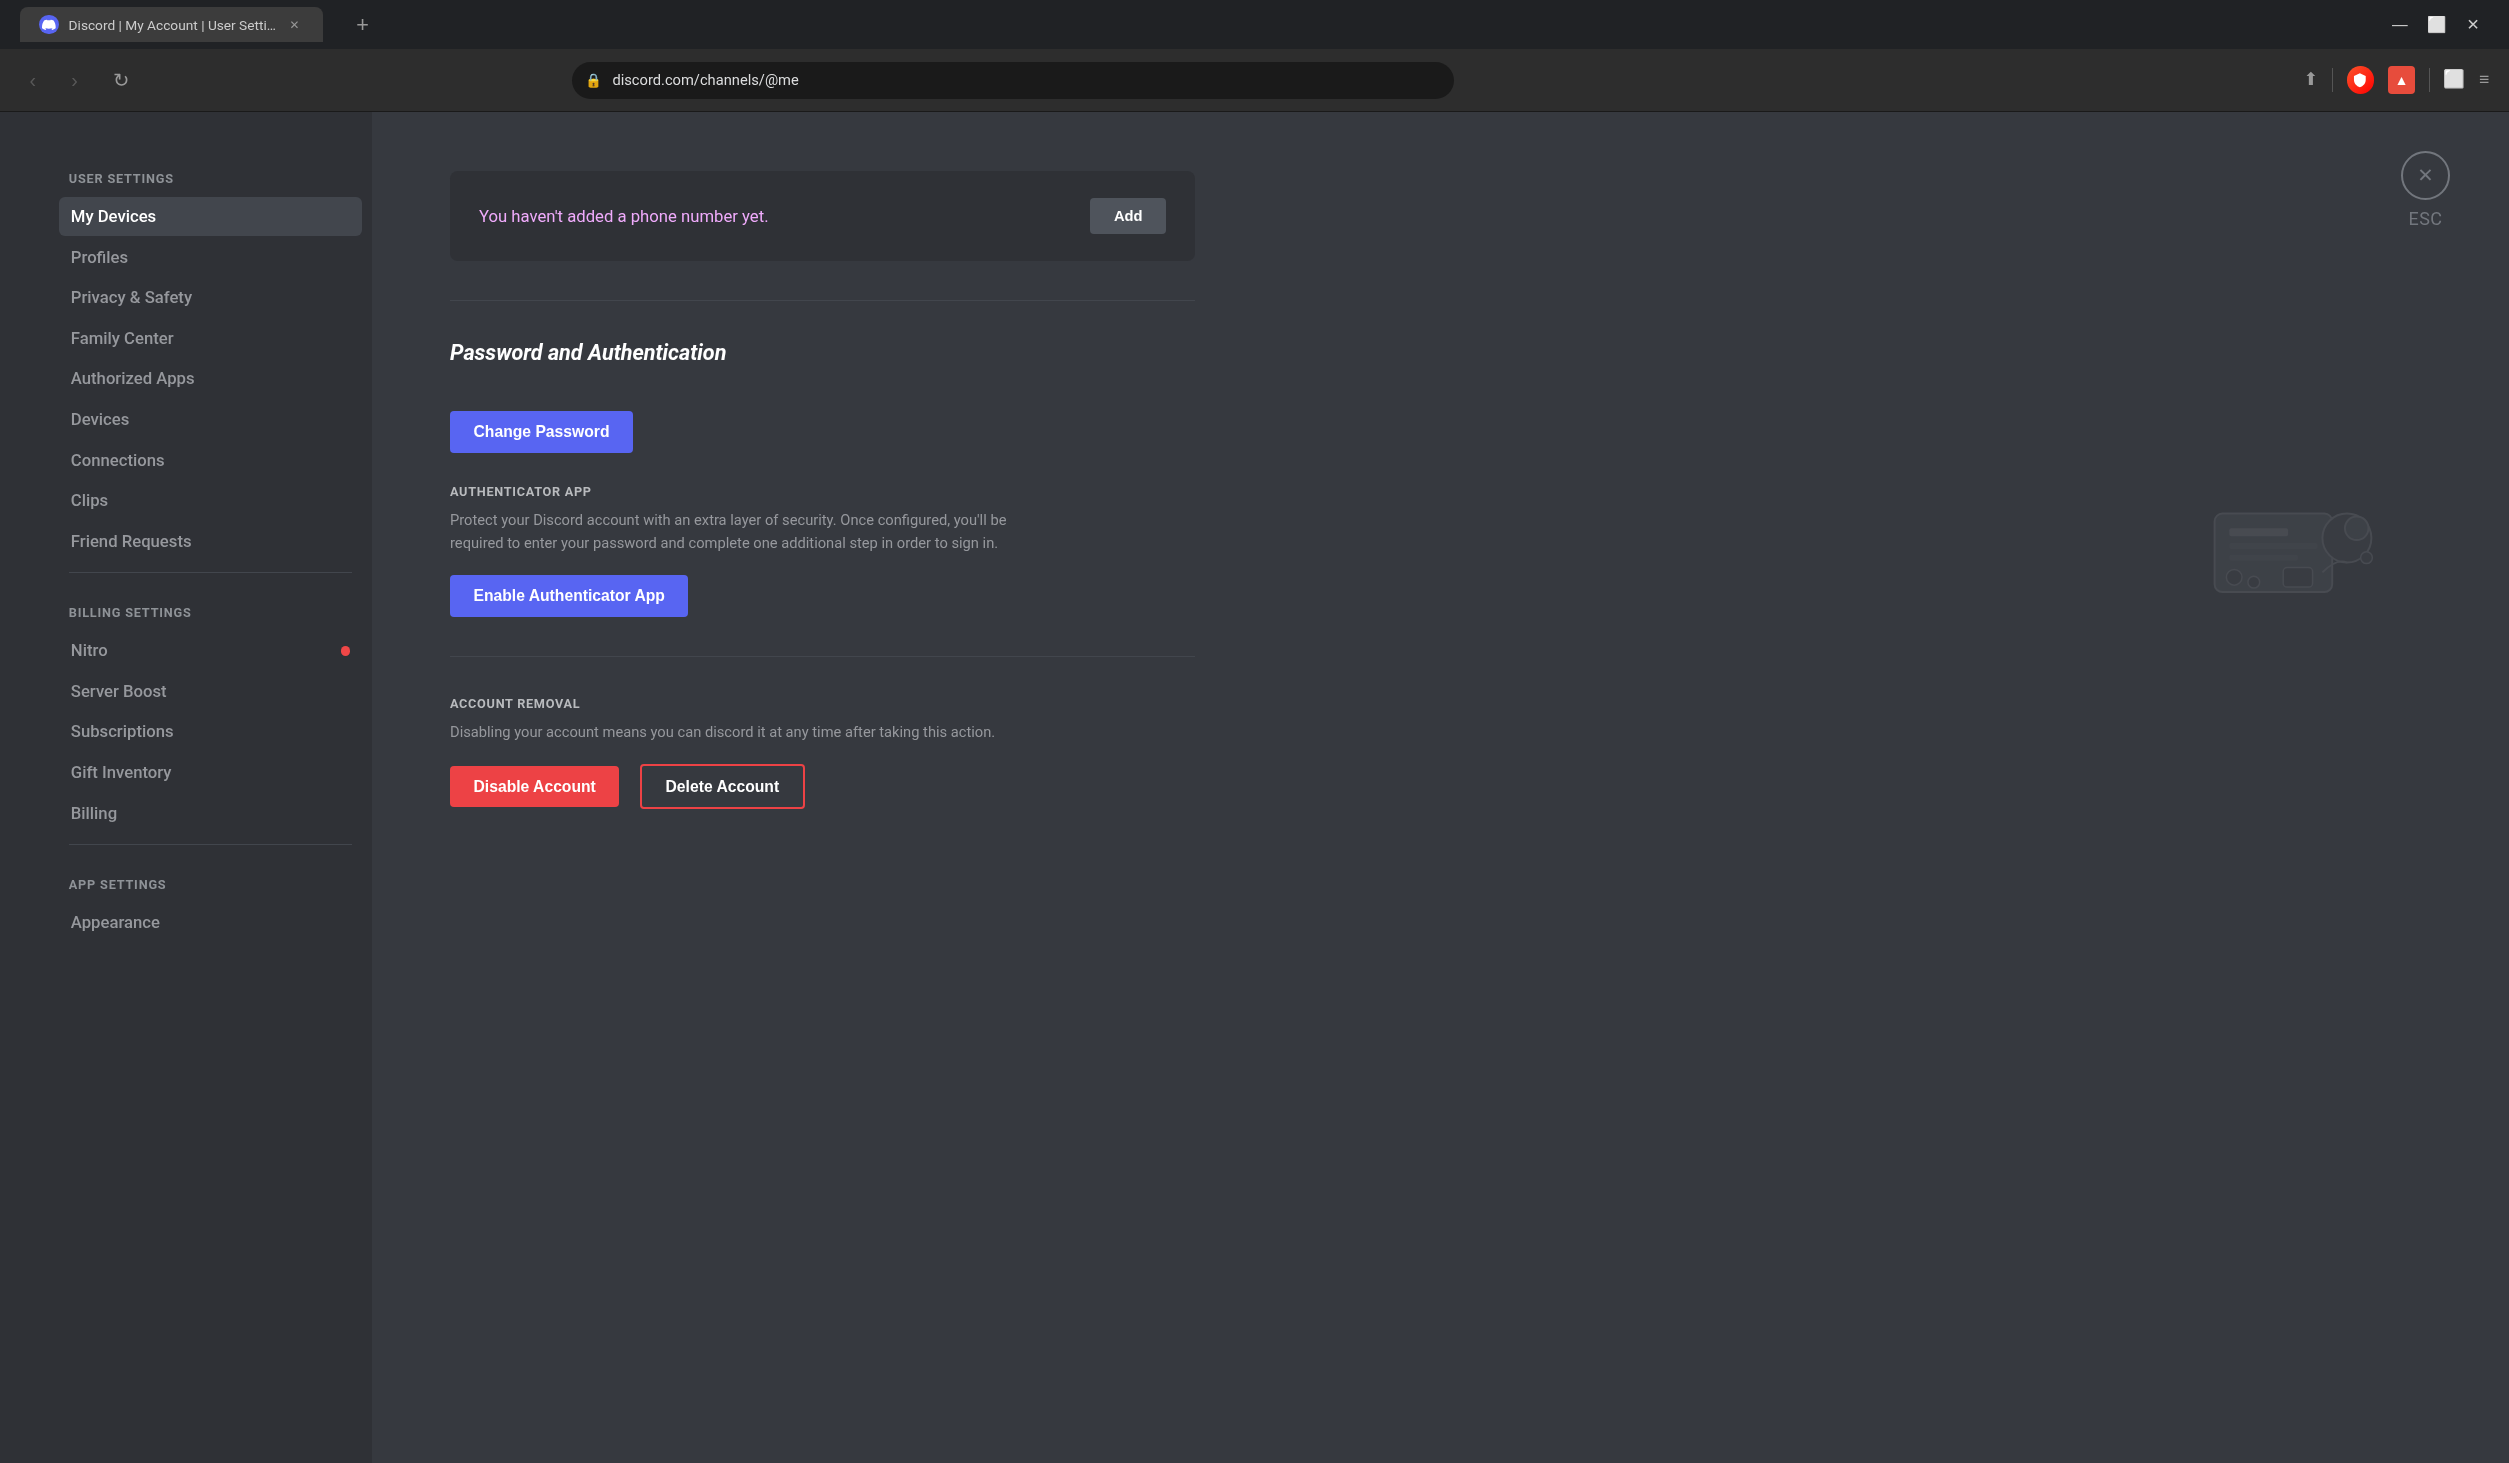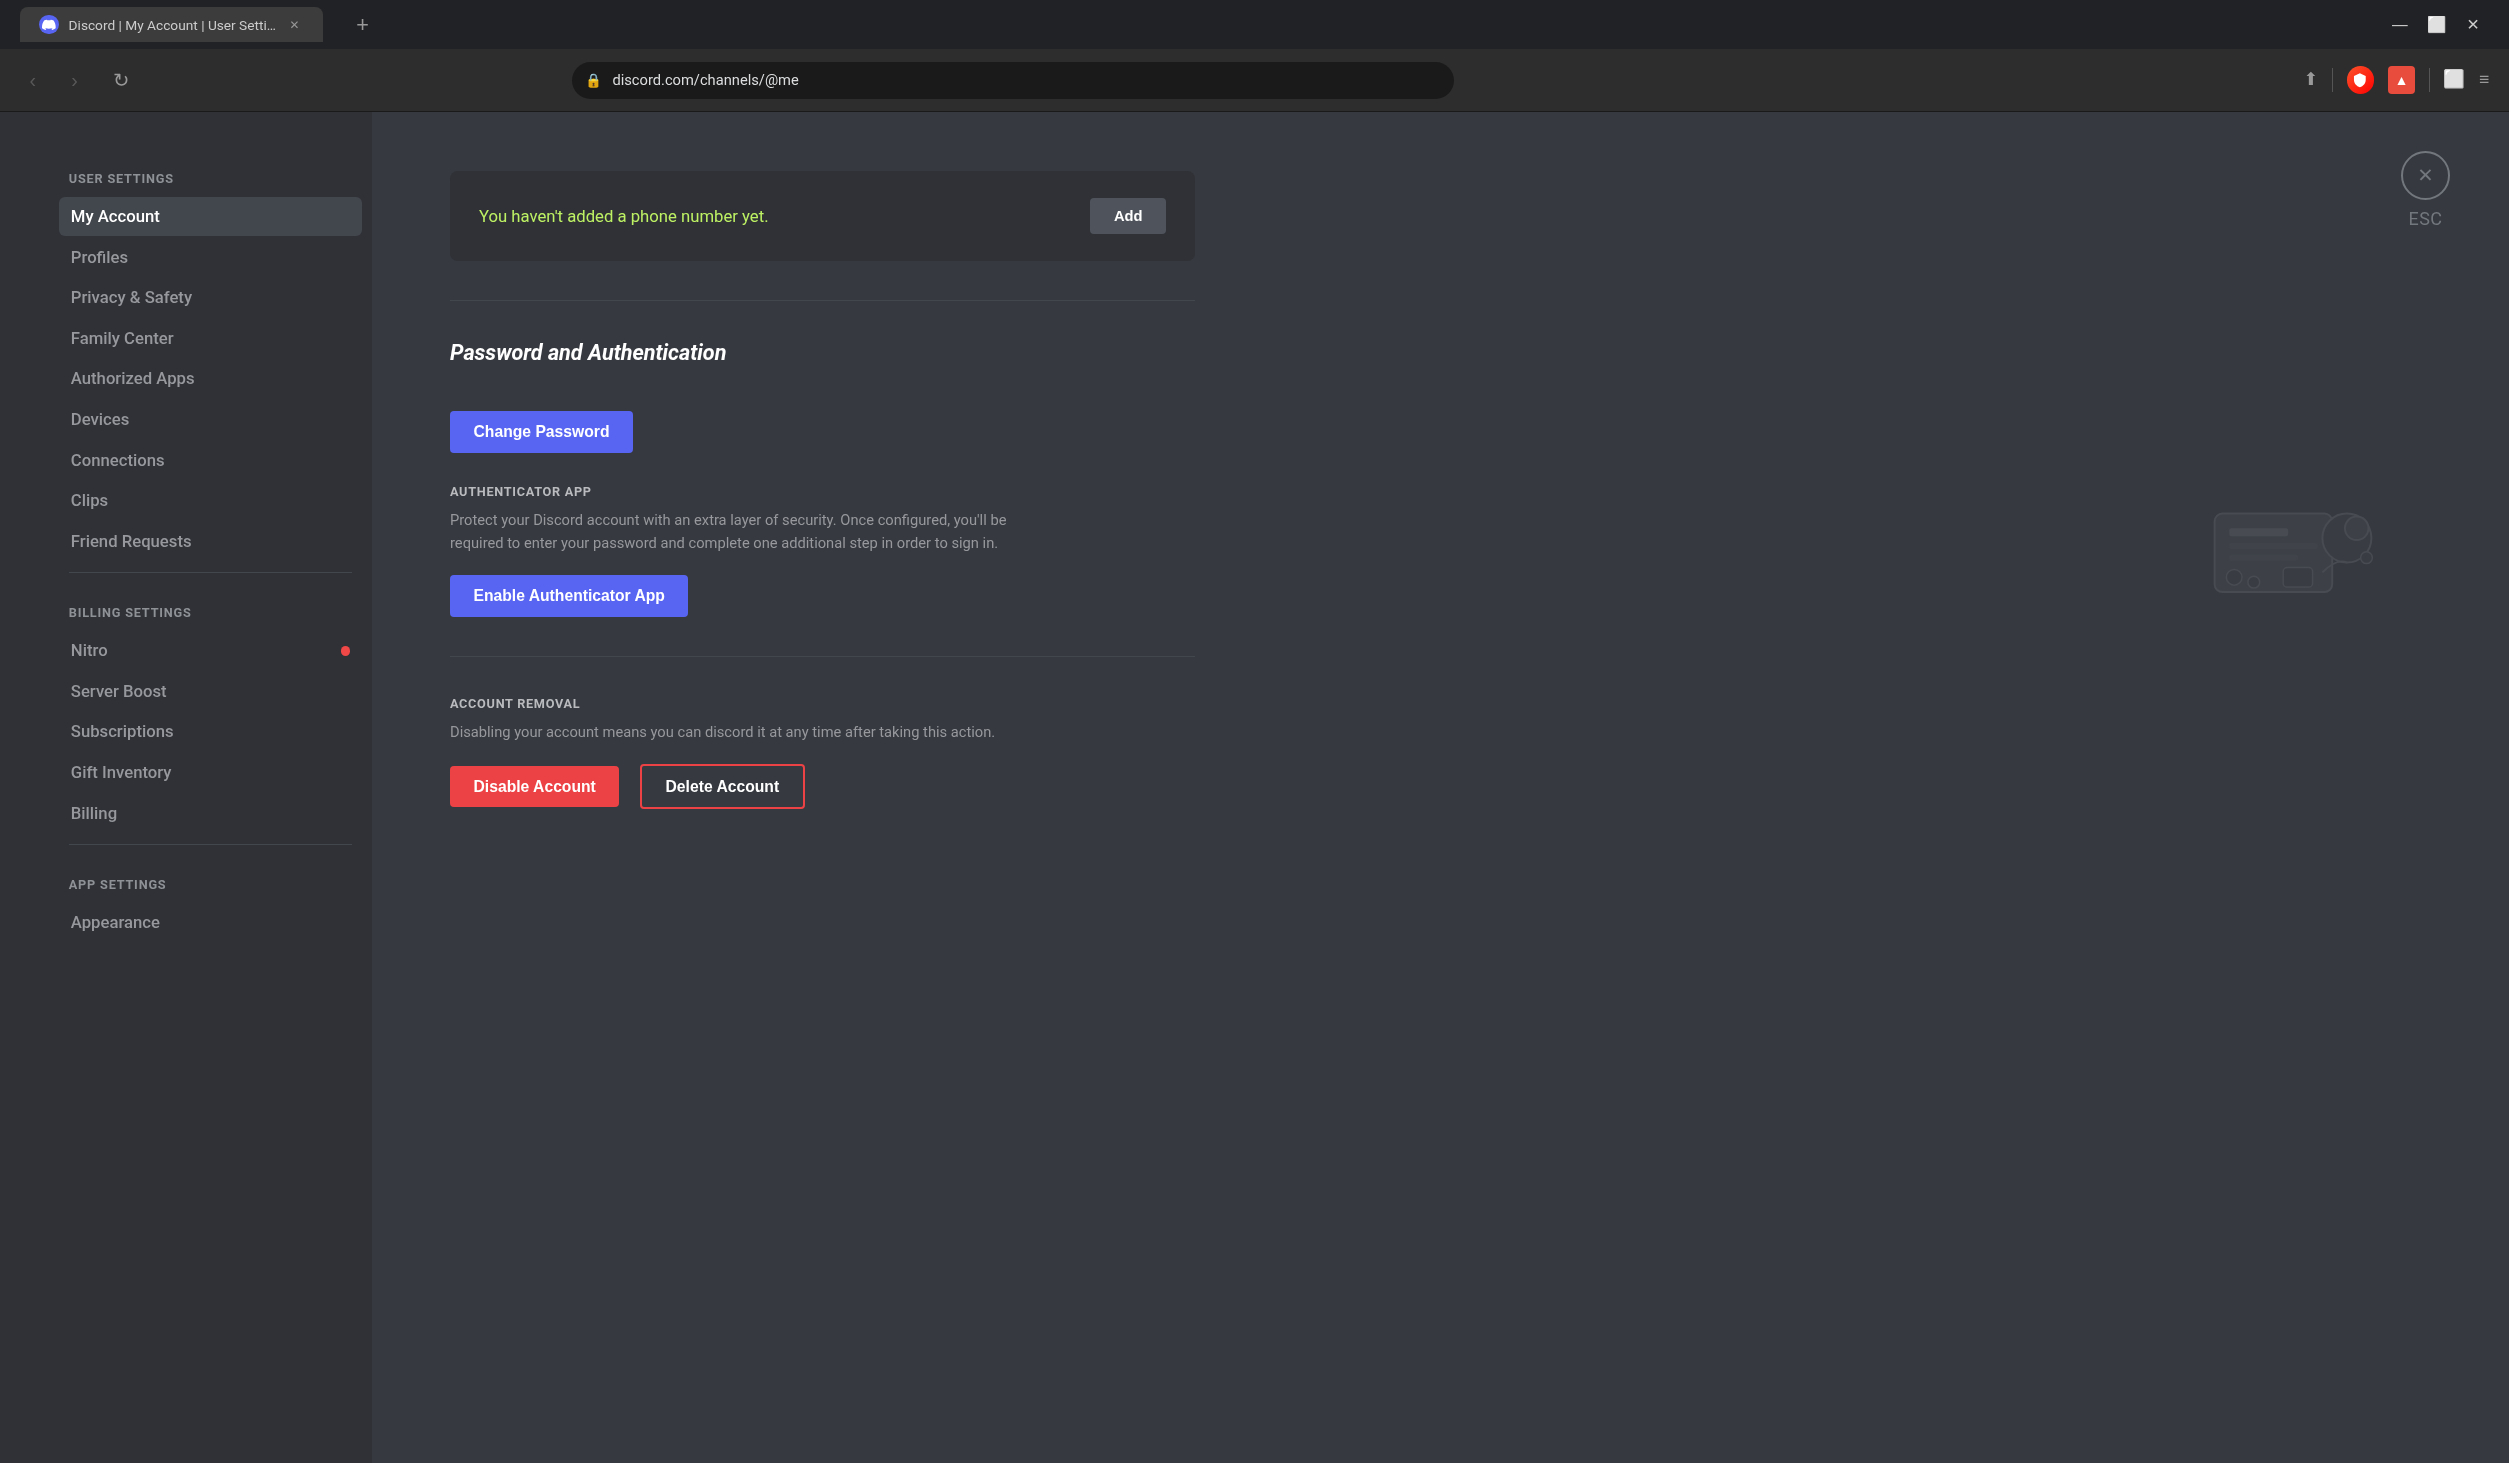--- a/index.html
+++ b/index.html
@@ -213,21 +213,21 @@
     .phone-section {
       background: #2f3136;
       border-radius: 7.8px;
       padding: 27.4px 29px;
       display: flex;
       align-items: center;
       justify-content: space-between;
       margin-bottom: 39px;
     }
     .phone-text {
-      color: #bef264;
+      color: #f0abfc;
       font-size: 16.7px;
     }
     .add-btn {
       background: #4f545c;
       color: #fff;
       border: none;
       padding: 9.8px 23.5px;
       border-radius: 3.9px;
       font-size: 14.7px;
       font-weight: 600;
@@ -411,21 +411,21 @@
   </div>
 </div>
 
 <div class="discord-app">
   <div class="settings-layout">
 
     <div class="sidebar">
       <div class="sidebar-section-header">USER SETTINGS</div>
 
       <div class="sidebar-item active">
-        <span>My Account</span>
+        <span>My Devices</span>
       </div>
       <div class="sidebar-item">
         <span>Profiles</span>
       </div>
       <div class="sidebar-item">
         <span>Privacy &amp; Safety</span>
       </div>
       <div class="sidebar-item">
         <span>Family Center</span>
       </div>

